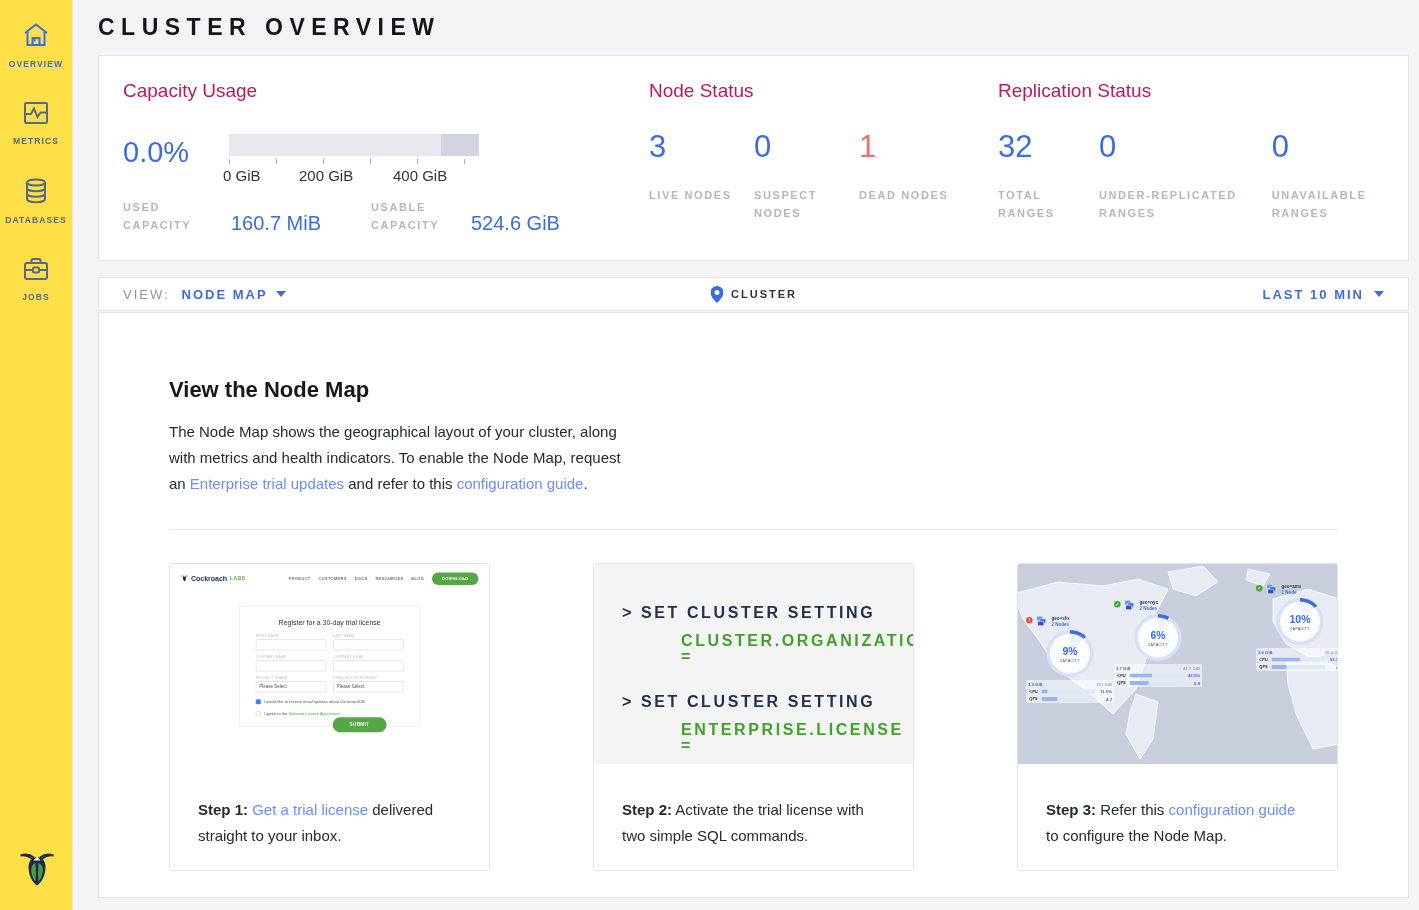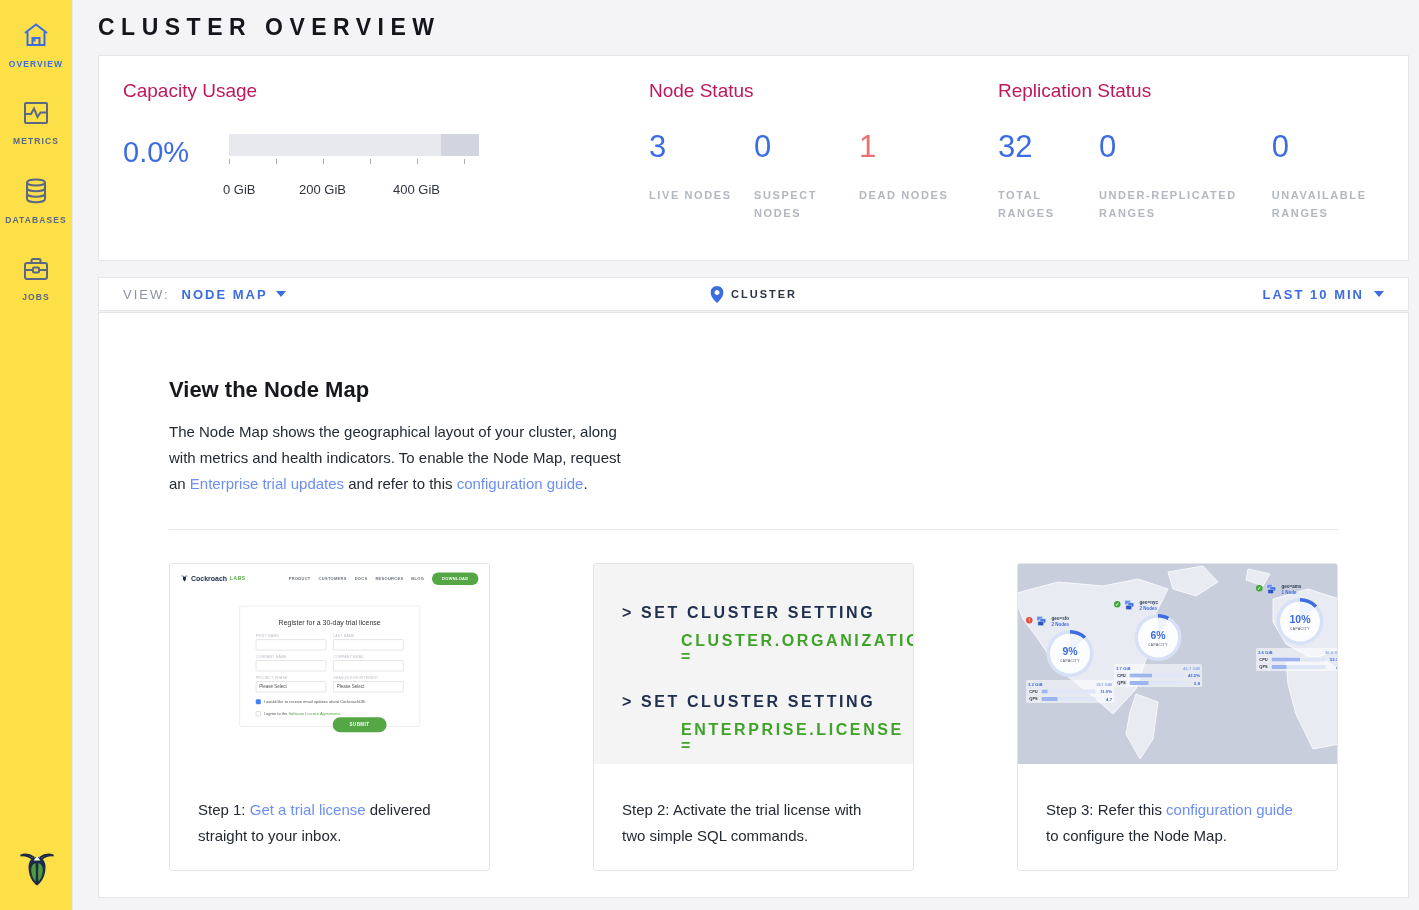--- a/index.html
+++ b/index.html
@@ -29,21 +29,21 @@
   .sec-node { left:550px; width:330px; }
   .sec-repl { left:899px; width:400px; }
 
   .cap-row { display:flex; align-items:flex-start; margin-top:32px; }
   .cap-pct { font-size:29px; color:#3b6ce1; width:106px; line-height:1; padding-top:4px; }
   .bar-wrap { width:250px; }
   .bar { height:22px; background:#e8e9ef; position:relative; }
   .bar .dark { position:absolute; right:0; top:0; height:22px; width:38px; background:#d2d5df; }
   .ticks { position:relative; height:6px; margin-top:3px; }
   .ticks i { position:absolute; top:0; width:1px; height:5px; background:#a9adb8; }
-  .tick-labels { position:relative; height:16px; margin-top:17px; font-size:13px; color:#30343f; }
+  .tick-labels { position:relative; height:16px; margin-top:2px; font-size:15px; color:#30343f; }
   .tick-labels span { position:absolute; white-space:nowrap; }
 
   .cap-bottom { position:relative; margin-top:14px; height:40px; }
   .mini-label { font-size:11px; font-weight:700; letter-spacing:1.6px; color:#b3b7c2; line-height:1.6; }
   .cap-bottom .v { position:absolute; bottom:2px; font-size:20px; color:#3b6ce1; }
   .cap-bottom .l1 { position:absolute; left:0; top:2px; }
   .cap-bottom .v1 { left:108px; }
   .cap-bottom .l2 { position:absolute; left:248px; top:2px; }
   .cap-bottom .v2 { left:348px; }
 
@@ -72,21 +72,21 @@
   .nm-title { margin-top:64px; font-size:22px; font-weight:600; color:#16181d; }
   .nm-desc { margin-top:16px; width:472px; font-size:15px; line-height:26px; color:#242a35; }
   a.lnk { color:#6c8ef5; text-decoration:none; cursor:pointer; }
   .trial-btn { position:absolute; right:70px; top:70px; border:1px solid #c9cfdd; border-radius:4px; background:#fff; padding:13px 30px; font-family:"Liberation Sans",sans-serif; font-size:14px; letter-spacing:1.2px; color:#3b6ce1; cursor:pointer; }
   .nm-hr { border:none; border-top:1px solid #e6e7ea; margin-top:32px; }
 
   .cards { display:flex; justify-content:space-between; margin-top:33px; }
   .card { width:321px; height:308px; border:1px solid #e3e4e8; border-radius:3px; background:#fff; overflow:hidden; }
   .card-media { height:200px; position:relative; overflow:hidden; }
   .card-caption { padding:33px 28px 0; font-size:15px; line-height:26px; color:#242a35; }
-  .card-caption b { font-weight:400; }
+  .card-caption b { font-weight:700; }
 
   
   .code-area { background:#f4f4f5; height:200px; padding:41px 0 0 28px; }
   .code-line { font-size:16px; font-weight:700; letter-spacing:2.6px; color:#203050; line-height:1; }
   .code-arg { margin:12px 0 0 59px; color:#3fa228; }
   .code-block + .code-block { margin-top:29px; }
 
   
   .mini-site { width:640px; height:400px; transform:scale(0.499); transform-origin:0 0; background:#fff; }
   .ms-header { height:58px; display:flex; align-items:center; padding:0 22px; }
@@ -219,20 +219,26 @@
               <i style="left:188px"></i>
               <i style="left:235px"></i>
           </div>
           <div class="tick-labels">
             <span style="left:-6px">0 GiB</span>
             <span style="left:70px">200 GiB</span>
             <span style="left:164px">400 GiB</span>
           </div>
         </div>
       </div>
+      <div class="cap-bottom">
+        <span class="mini-label l1" style="width:90px">USED CAPACITY</span>
+        <span class="v v1">160.7 MiB</span>
+        <span class="mini-label l2" style="width:90px">USABLE CAPACITY</span>
+        <span class="v v2">524.6 GiB</span>
+      </div>
     </div>
 
     <div class="sec sec-node">
       <div class="sec-title">Node Status</div>
       <div class="stat-cols">
         <div class="stat-col">
           <div class="num">3</div>
           <span class="mini-label">LIVE NODES</span>
         </div>
         <div class="stat-col">

